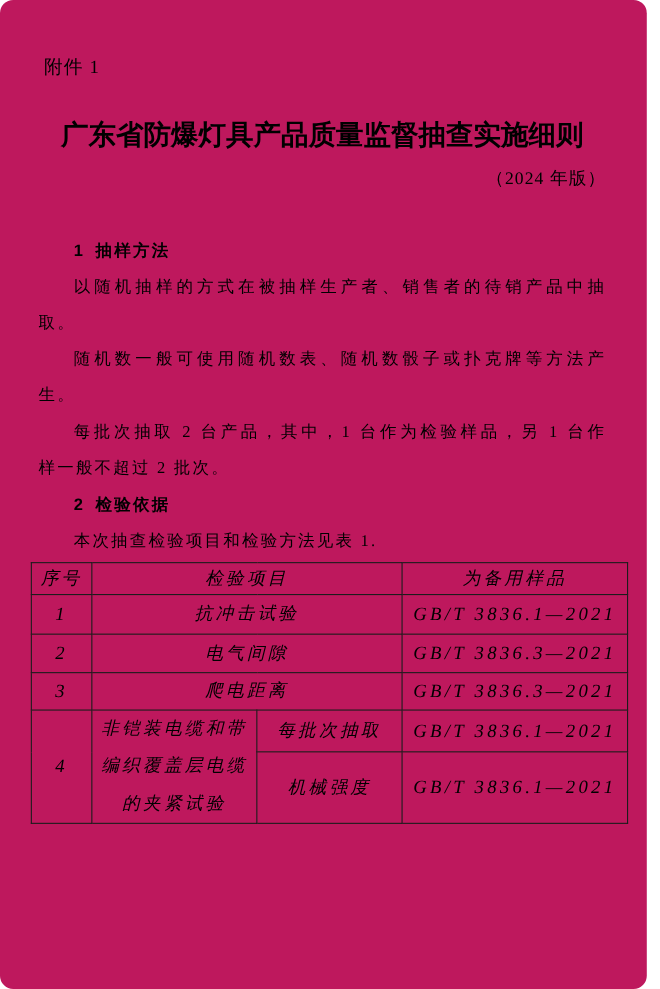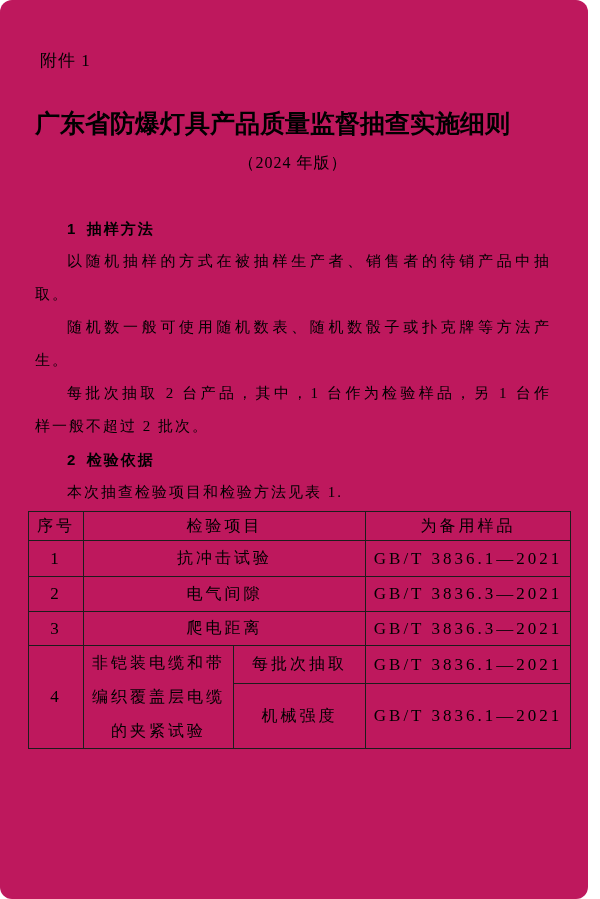--- a/index.html
+++ b/index.html
@@ -16,30 +16,31 @@
     border-radius: 12px;
   }
   .attachment {
     margin-left: 5px;
     font-size: 17px;
     line-height: 20px;
     letter-spacing: 1px;
   }
   .doc-title {
     margin: 37px 0 0 0;
+    text-align: center;
     font-family: "Liberation Sans", "DejaVu Sans", sans-serif;
     font-weight: 700;
     font-size: 25px;
     line-height: 30px;
     letter-spacing: 0px;
     white-space: nowrap;
   }
   .edition {
     margin-top: 13px;
-    text-align: center;
+    text-align: right;
     font-size: 16px;
     line-height: 24px;
     letter-spacing: 1px;
   }
   .body-text {
     margin-top: 37px;
     font-size: 15px;
     line-height: 33px;
     letter-spacing: 2px;
   }
@@ -68,20 +69,21 @@
     width: 542px;
     font-size: 16px;
   }
   table.spec td {
     border: 1.5px solid #1c1c1c;
     text-align: center;
     vertical-align: middle;
     padding: 0 2px;
     letter-spacing: 3px;
     overflow: hidden;
+    font-style: italic;
   }
   col.c1 { width: 55px; }
   col.c2 { width: 150px; }
   col.c3 { width: 132px; }
   col.c4 { width: 205px; }
   tr.hrow  { height: 29px; }
   tr.row1  { height: 36px; }
   tr.row2  { height: 35px; }
   tr.row3  { height: 34px; }
   tr.row4a { height: 38px; }

